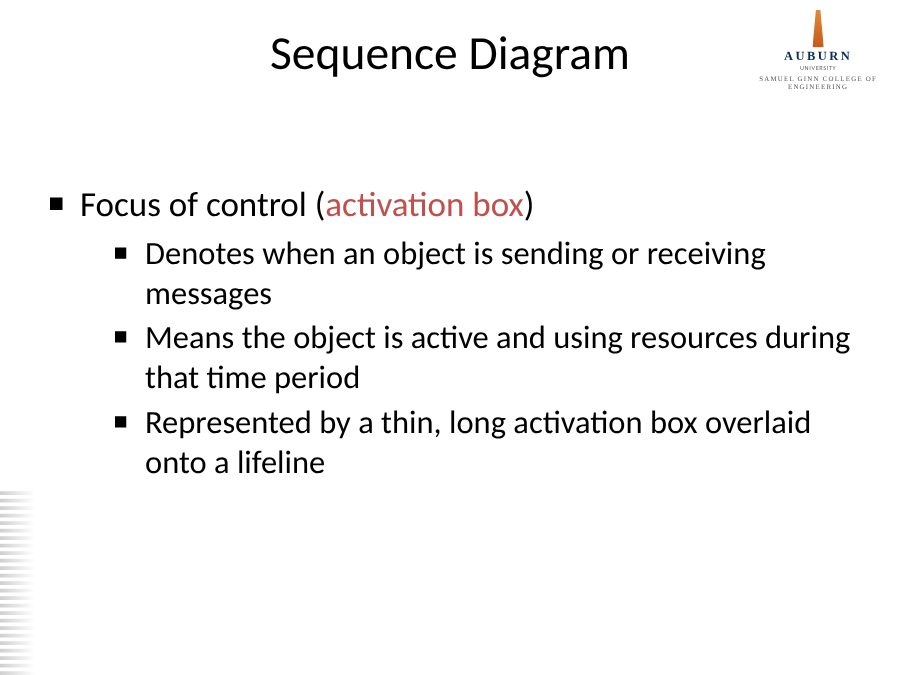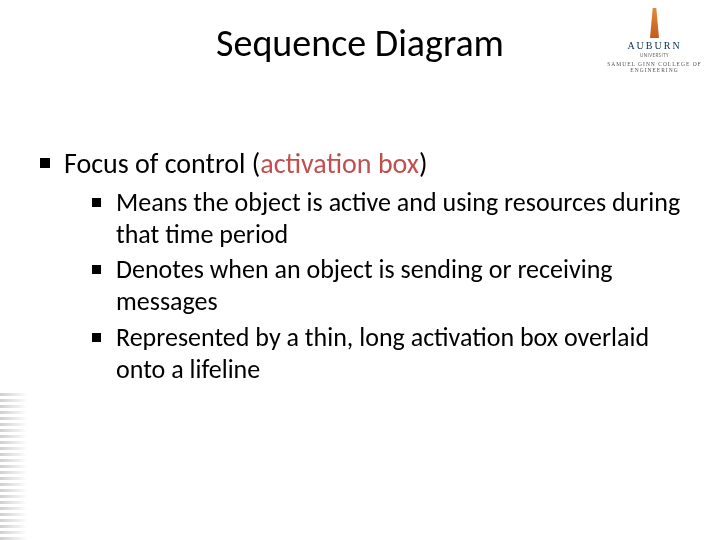--- a/index.html
+++ b/index.html
@@ -1,20 +1,20 @@
 <!DOCTYPE html>
 <html><head>
 <meta charset="utf-8">
 <style>
   html,body{margin:0;padding:0;width:720px;height:540px;background:#fff;font-family:Calibri,"Segoe UI",Arial,sans-serif;color:#000;overflow:hidden}
   .slide{position:relative;width:720px;height:540px}
   .title{position:absolute;top:20px;left:0;width:720px;text-align:center;font-size:38px;font-weight:400;letter-spacing:0}
   .logo{position:absolute;top:8px;right:18px;width:95px;text-align:center}
   .logo .tower{width:18px;height:30px;margin:0 auto 2px;background:linear-gradient(#e08a3a,#c55a1a);clip-path:polygon(40% 0,60% 0,75% 100%,25% 100%)}
-  .logo .name{font-family:Georgia,serif;font-size:10px;letter-spacing:2px;color:#0a2e55;font-weight:normal}
+  .logo .name{font-family:Georgia,serif;font-size:10px;letter-spacing:2px;color:#0a2e55;font-weight:bold}
   .logo .sub{font-size:5px;color:#666;letter-spacing:.5px;line-height:1.1;margin-top:2px}
   .logo .sub2{font-family:Georgia,serif;font-size:5.5px;color:#555;letter-spacing:1px;margin-top:2px;font-variant:small-caps}
   .body{position:absolute;top:146px;left:40px;right:36px}
   ul{list-style:none;margin:0;padding:0}
   .lvl1>li{font-size:28px;line-height:1.25;padding-left:24px;position:relative;margin-bottom:6px}
   .lvl1>li::before{content:"";position:absolute;left:0;top:12px;width:10px;height:10px;background:#000}
   .lvl2{margin-top:6px}
   .lvl2>li{font-size:26px;line-height:1.22;padding-left:24px;position:relative;margin-bottom:4px;margin-left:28px}
   .lvl2>li::before{content:"";position:absolute;left:0;top:11px;width:9px;height:9px;background:#000}
   .hl{color:#c0504d}
@@ -33,22 +33,22 @@
     <div class="sub2">SAMUEL GINN COLLEGE OF ENGINEERING</div>
   </div>
 
   <div class="title">Sequence Diagram</div>
 
   <div class="body">
     <ul class="lvl1">
       <li>
         <span>Focus of control (</span><span class="hl">activation box</span><span>)</span>
         <ul class="lvl2">
+          <li>Denotes when an object is sending or receiving messages</li>
           <li>Means the object is active and using resources during that time period</li>
-          <li>Denotes when an object is sending or receiving messages</li>
           <li>Represented by a thin, long activation box overlaid onto a lifeline</li>
         </ul>
       </li>
     </ul>
   </div>
 
   <div class="stripes">
     <div></div>
       <div></div>
       <div></div>

